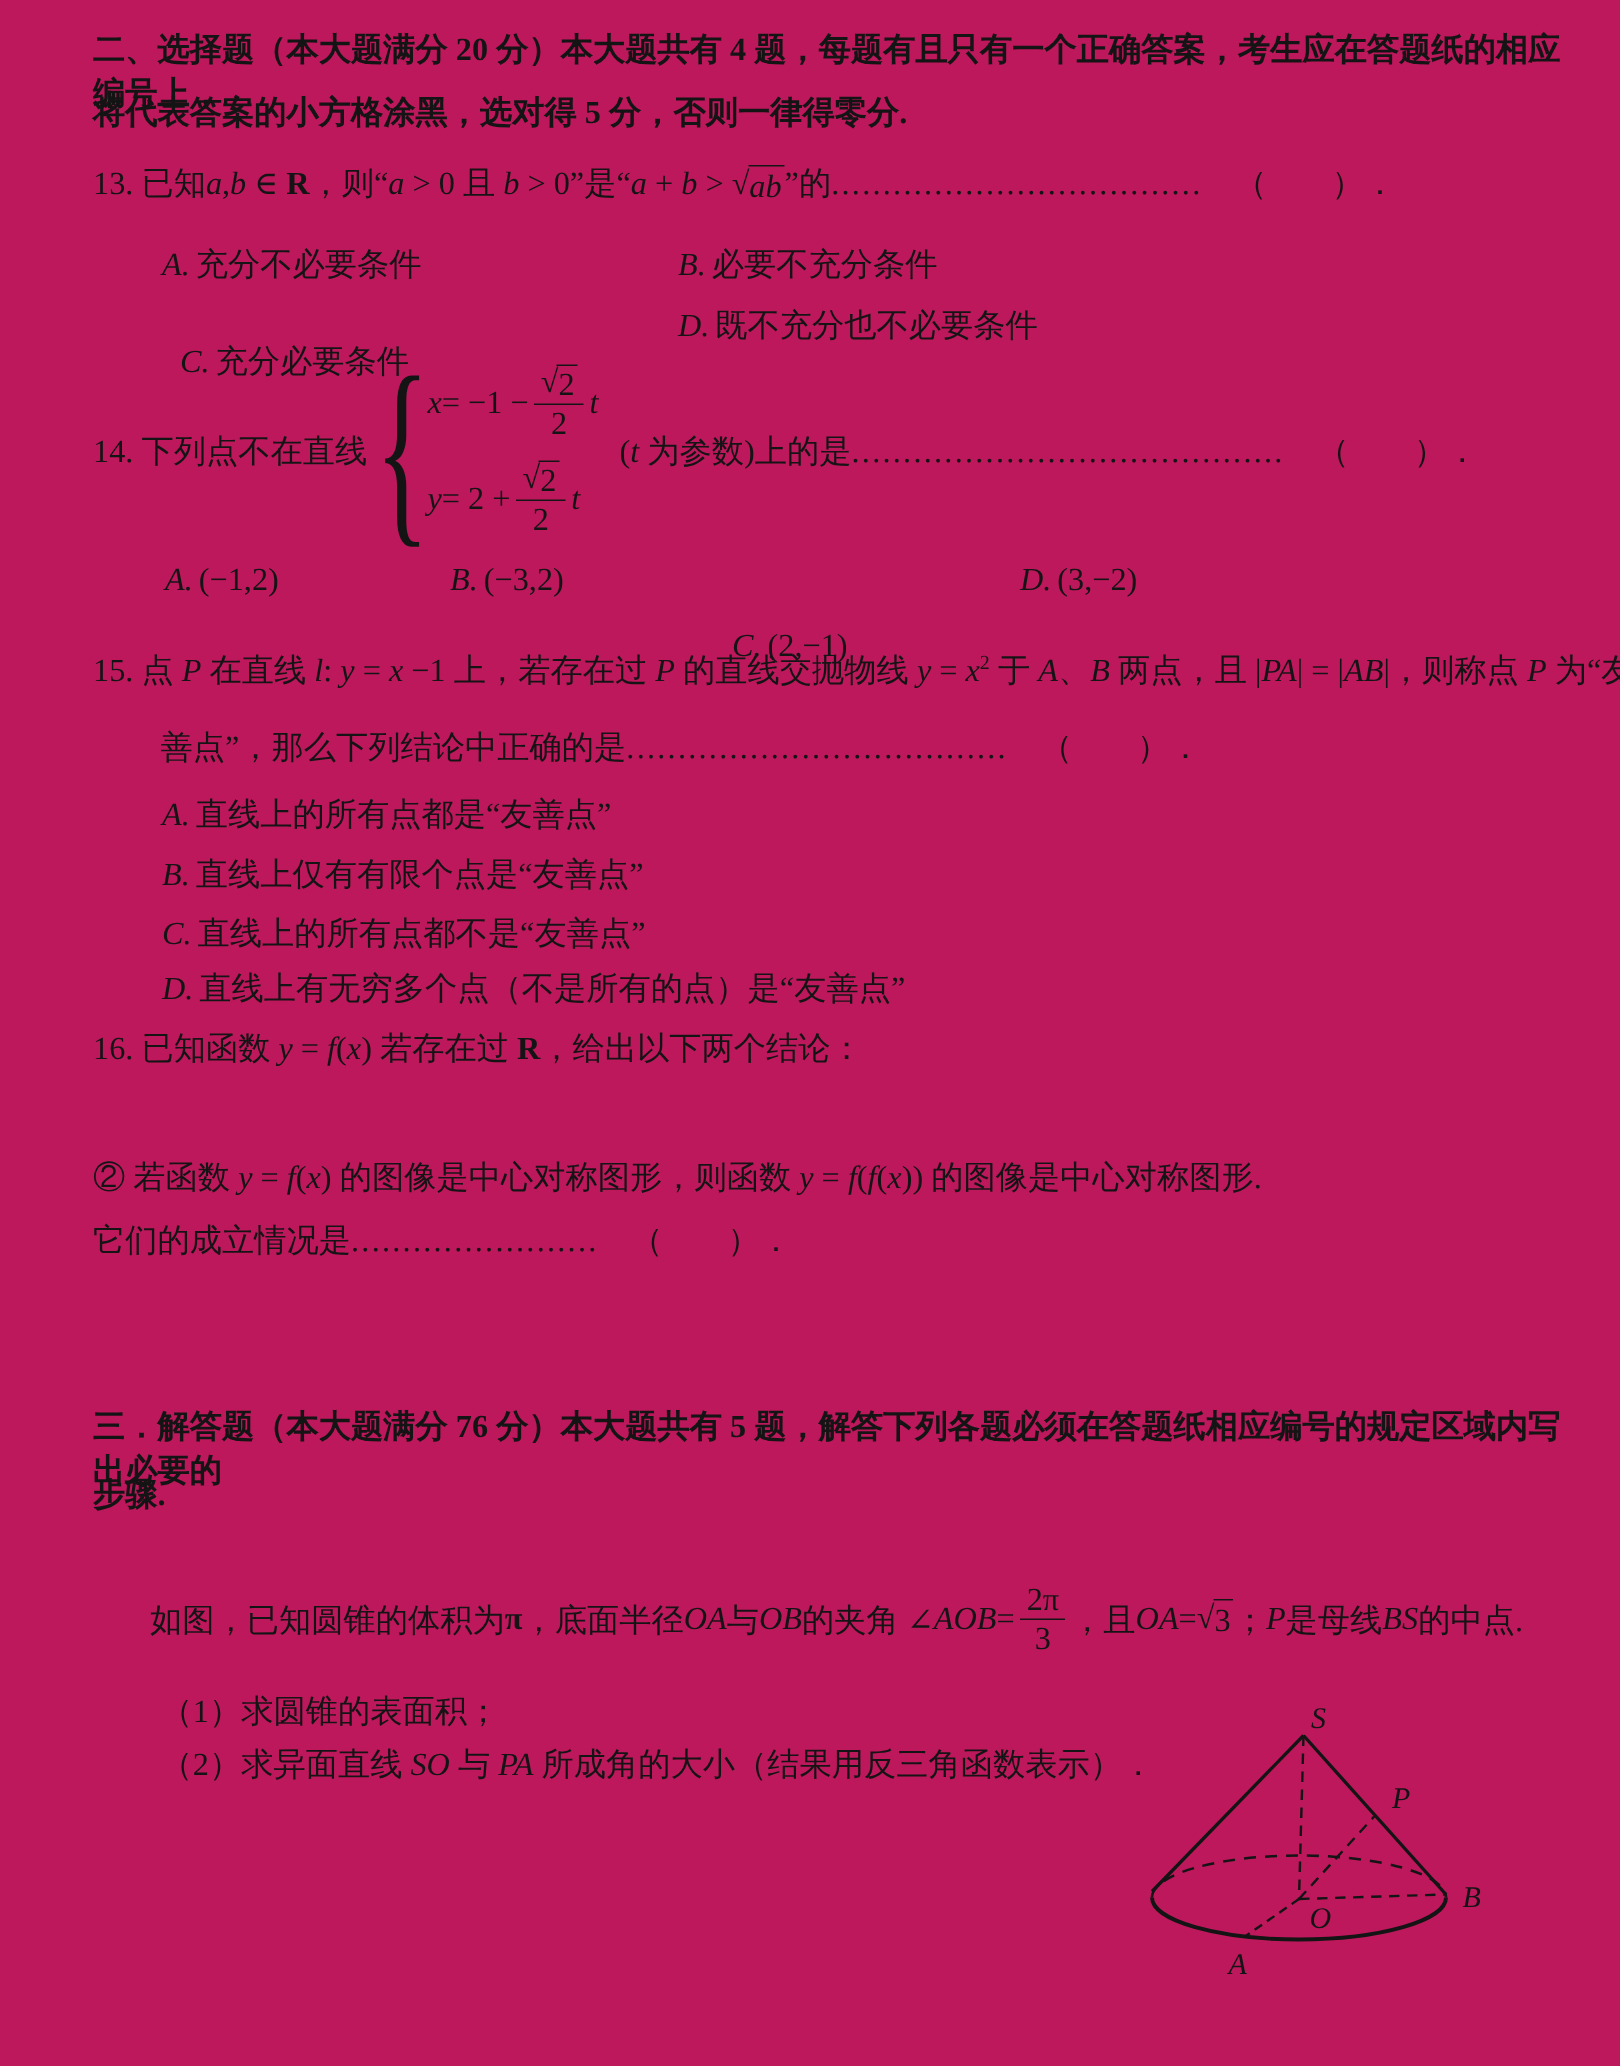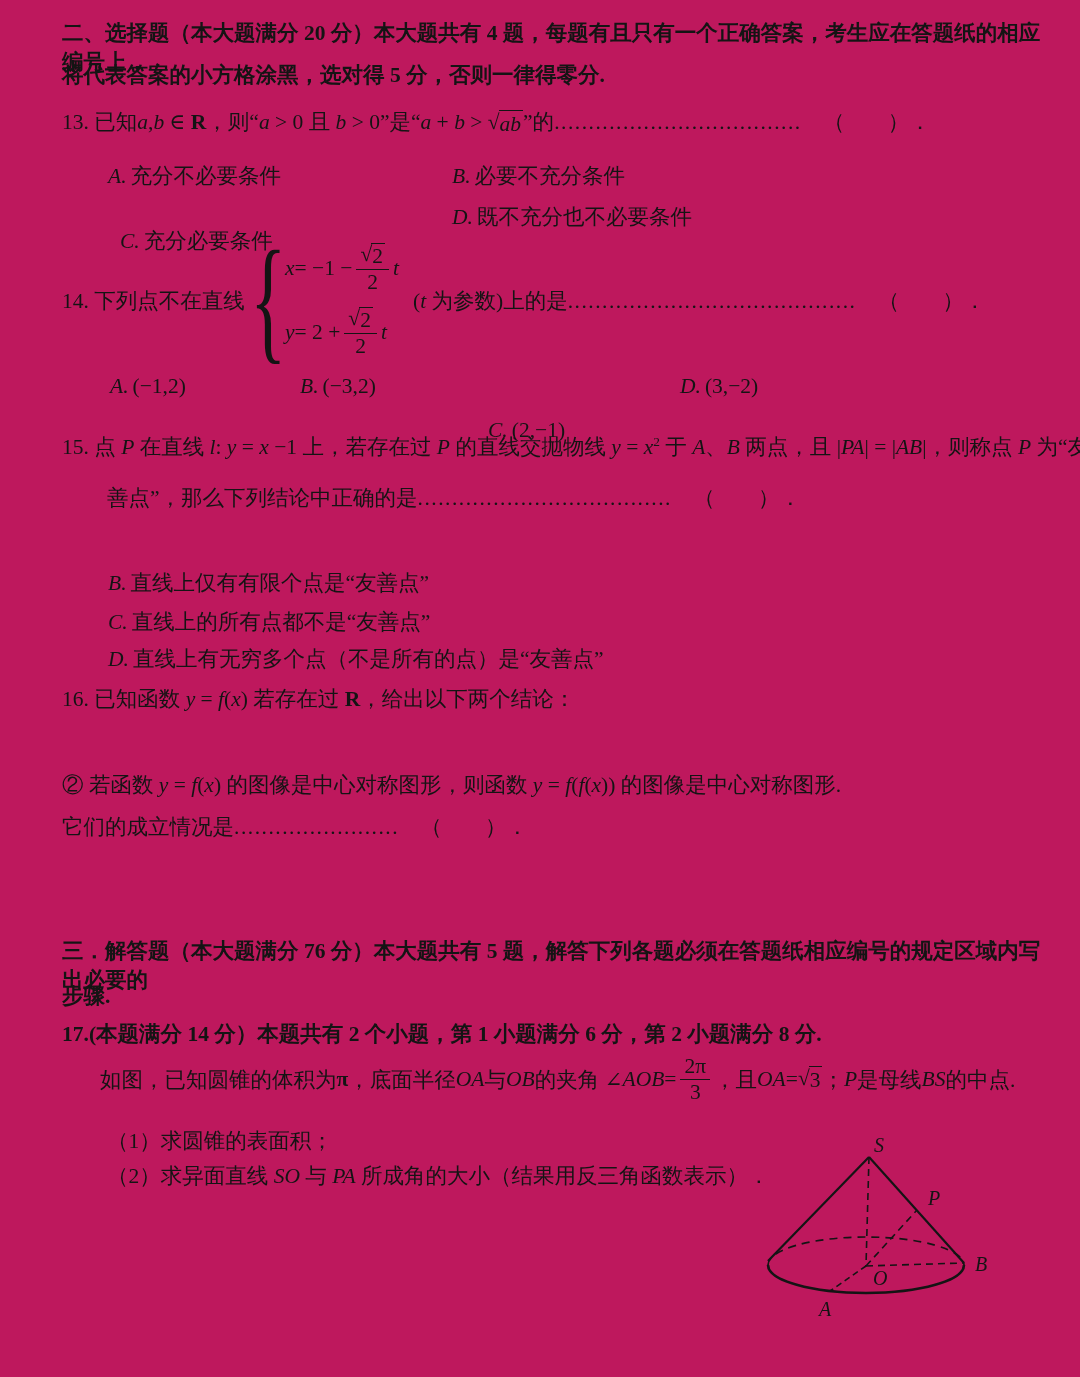--- a/index.html
+++ b/index.html
@@ -100,38 +100,40 @@
   </div>
   <div class="abs" style="left:488px;top:374px;margin-top:44px;">
     <span class="optlabel">C.</span><span>(2,−1)</span>
   </div>
   <div class="abs" style="left:680px;top:374px;">
     <span class="optlabel">D.</span><span>(3,−2)</span>
   </div>
 
   <div class="abs" style="left:62px;top:432px;"><span>15. 点 </span><span class="it">P</span><span> 在直线 </span><span class="it">l</span><span>:  </span><span class="it">y</span><span> = </span><span class="it">x</span><span> −1 上，若存在过 </span><span class="it">P</span><span> 的直线交抛物线 </span><span class="it">y</span><span> = </span><span class="it">x</span><span class="sup">2</span><span> 于 </span><span class="it">A</span><span>、</span><span class="it">B</span><span> 两点，且 |</span><span class="it">PA</span><span>| = |</span><span class="it">AB</span><span>|，则称点 </span><span class="it">P</span><span> 为“友</span></div>
   <div class="abs" style="left:107px;top:483px;"><span>善点”，那么下列结论中正确的是</span><span class="dots">.....................................</span><span>　（　　）．</span></div>
+  <div class="abs" style="left:108px;top:528px;">
+    <span class="optlabel">A.</span><span>直线上的所有点都是“友善点”</span>
+  </div>
   <div class="abs" style="left:108px;top:568px;">
     <span class="optlabel">B.</span><span>直线上仅有有限个点是“友善点”</span>
   </div>
   <div class="abs" style="left:108px;top:607px;">
     <span class="optlabel">C.</span><span>直线上的所有点都不是“友善点”</span>
   </div>
   <div class="abs" style="left:108px;top:644px;">
     <span class="optlabel">D.</span><span>直线上有无穷多个点（不是所有的点）是“友善点”</span>
   </div>
 
   <div class="abs" style="left:62px;top:684px;"><span>16. 已知函数 </span><span class="it">y</span><span> = </span><span class="it">f</span><span>(</span><span class="it">x</span><span>) 若存在过 </span><span class="bf">R</span><span>，给出以下两个结论：</span></div>
   <div class="abs" style="left:62px;top:770px;"><span>② 若函数 </span><span class="it">y</span><span> = </span><span class="it">f</span><span>(</span><span class="it">x</span><span>) 的图像是中心对称图形，则函数 </span><span class="it">y</span><span> = </span><span class="it">f</span><span>(</span><span class="it">f</span><span>(</span><span class="it">x</span><span>)) 的图像是中心对称图形.</span></div>
   <div class="abs" style="left:62px;top:812px;"><span>它们的成立情况是</span><span class="dots">........................</span><span>　（　　）．</span></div>
 
   <div class="abs wrapline hdr" style="left:62px;top:936px;width:980px;">三．解答题（本大题满分 76 分）本大题共有 5 题，解答下列各题必须在答题纸相应编号的规定区域内写出必要的</div>
   <div class="abs hdr" style="left:62px;top:981px;">步骤.</div>
 
-  <div class="abs hdr" style="left:62px;top:1019px;">17.(本题满分 14 分）本题共有 2 个小题，第 1 小题满分 6 分，第 2 小题满分 8 分.</div>
   <div class="abs" id="q17b" style="left:100px;top:1050px;height:58px;">
       <span>如图，已知圆锥的体积为 </span>
       <span class="bf">π</span>
       <span>，底面半径 </span>
       <span class="it">OA</span>
       <span> 与 </span>
       <span class="it">OB</span>
       <span> 的夹角 ∠</span>
       <span class="it">AOB</span>
       <span> = </span>

